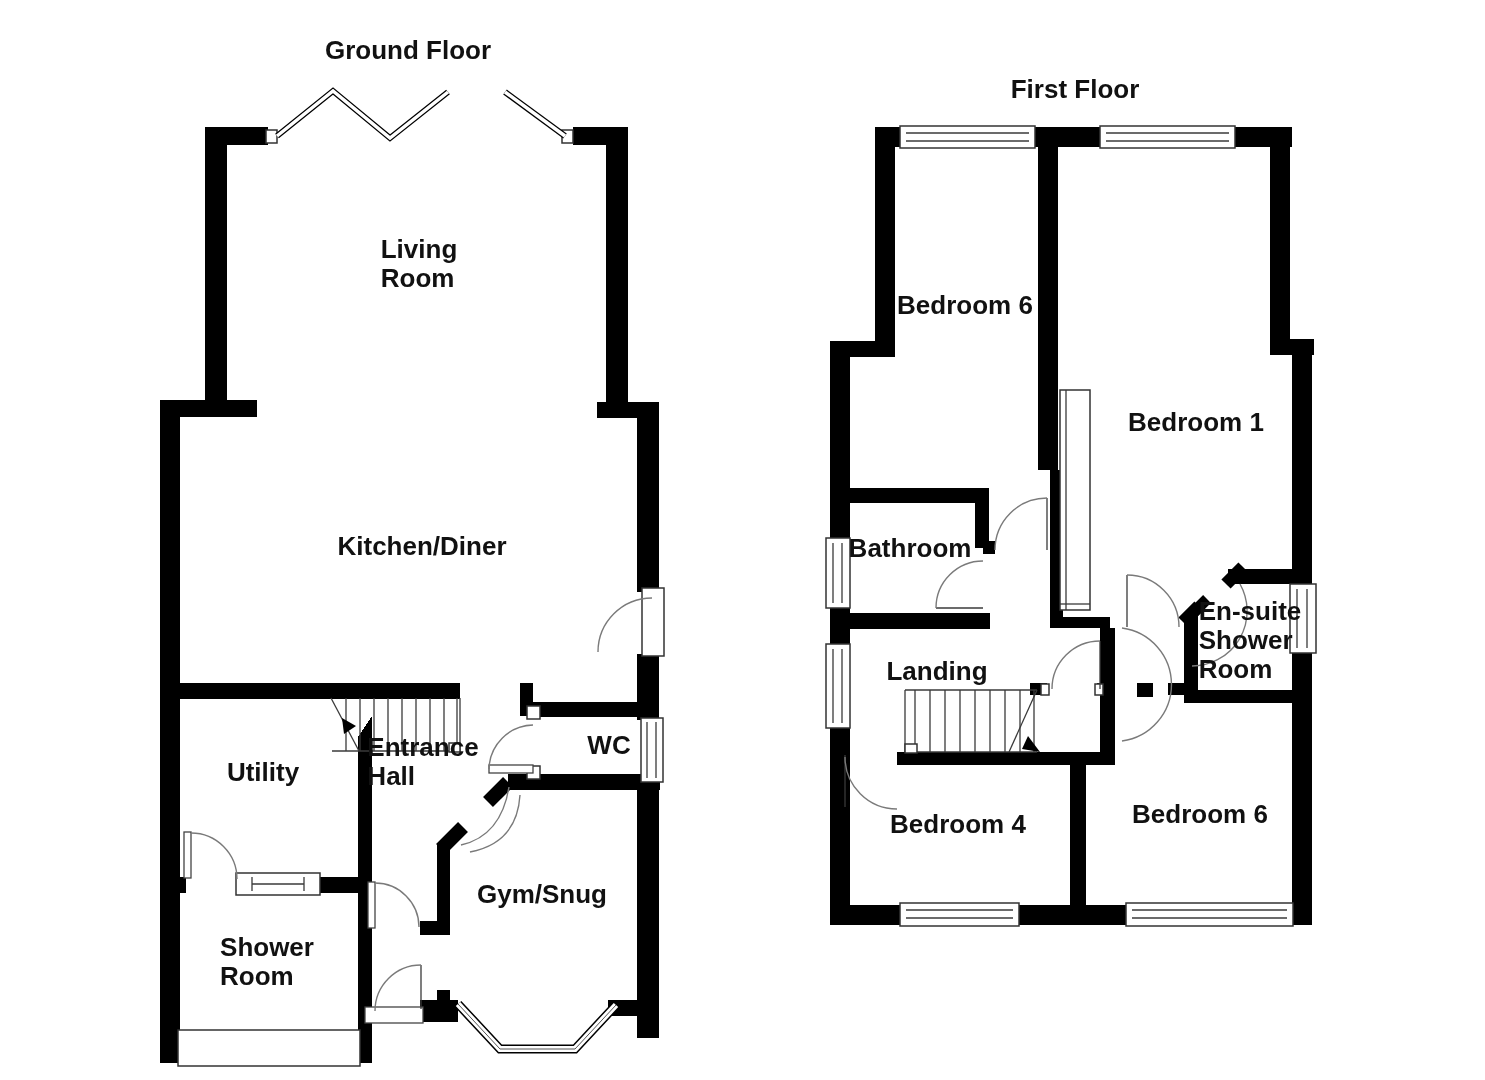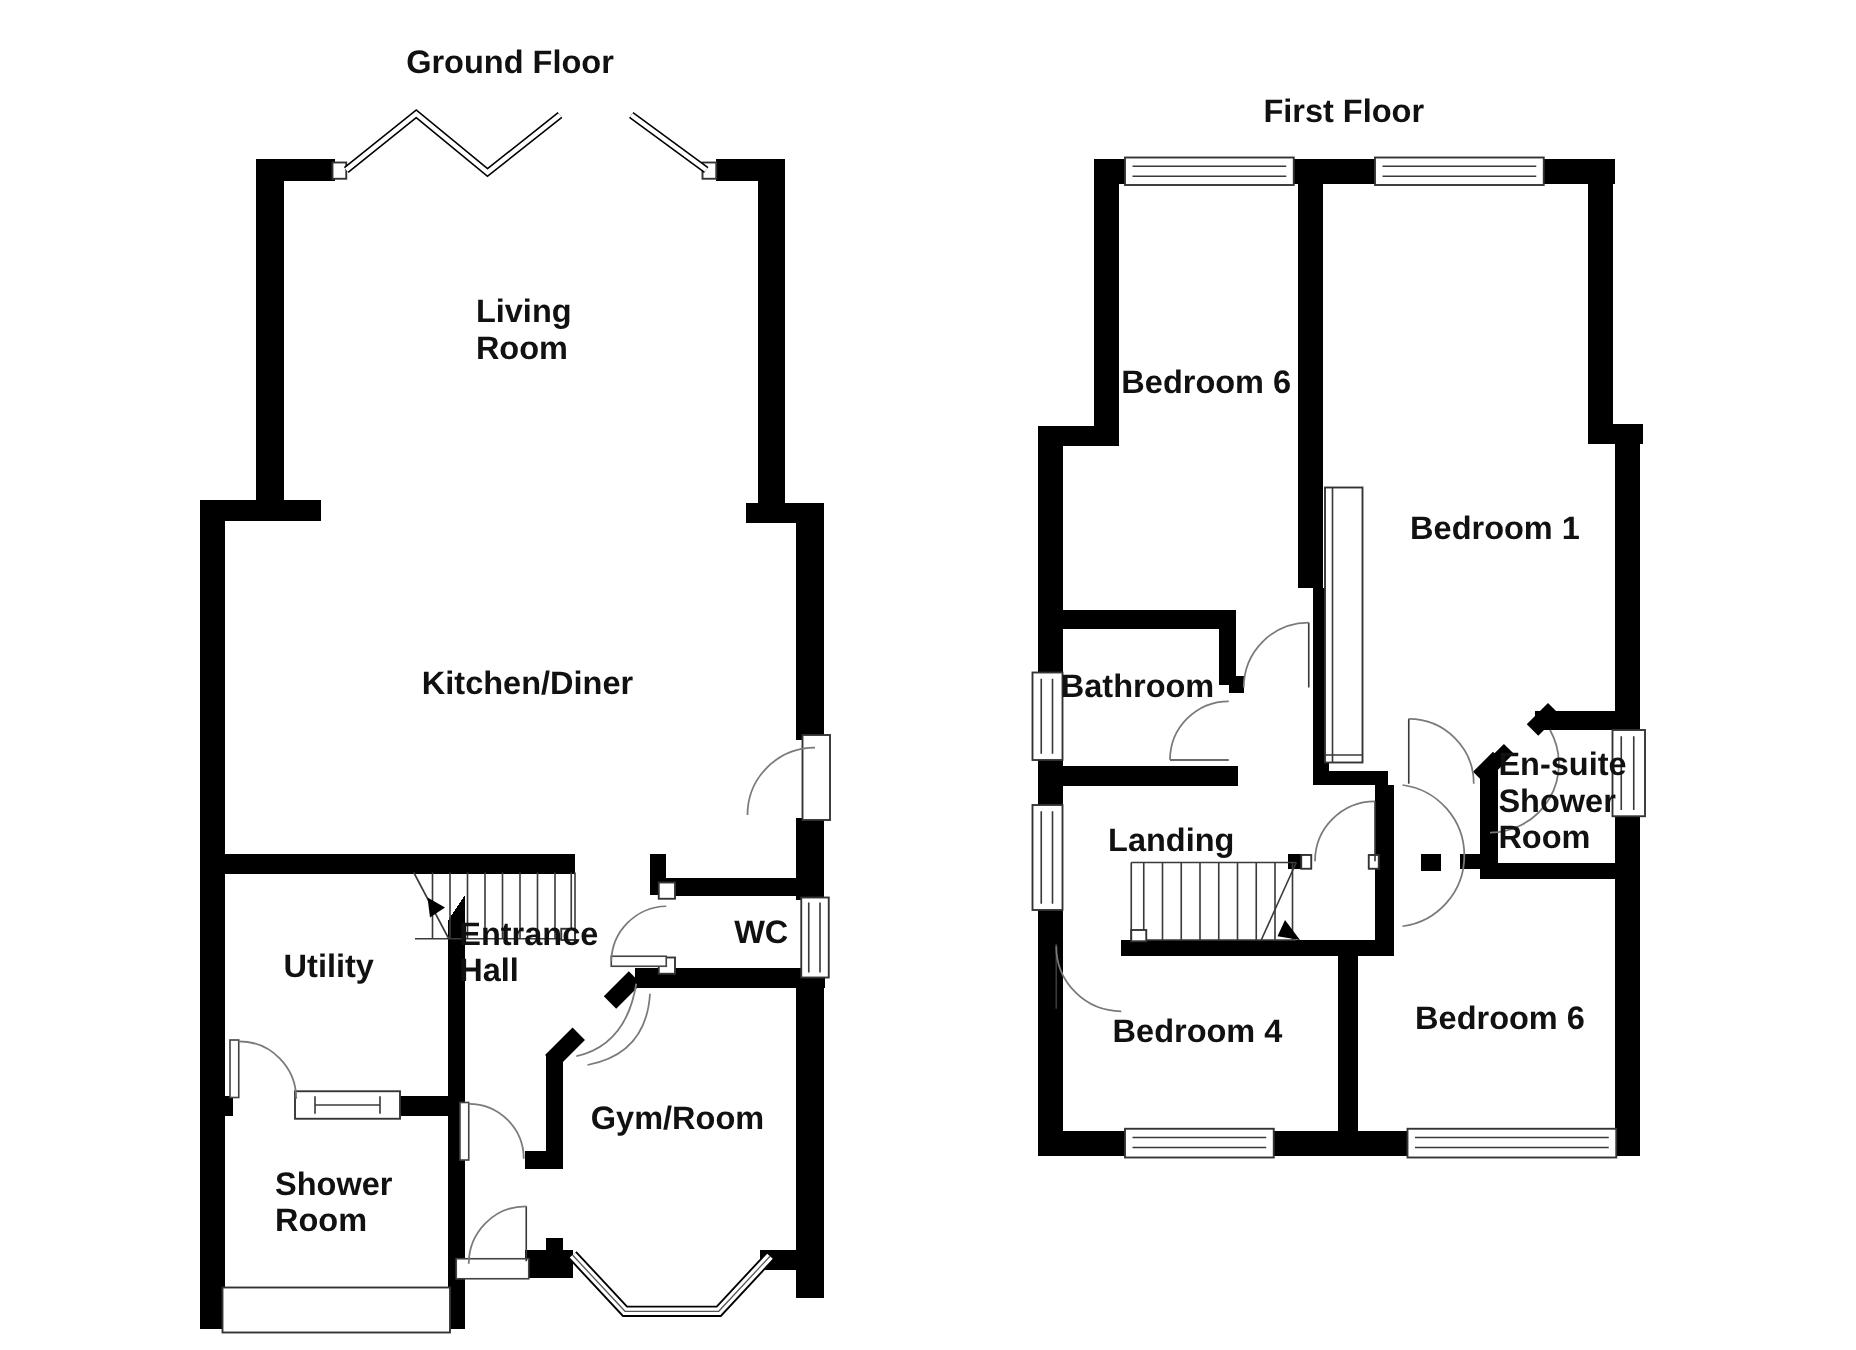--- a/index.html
+++ b/index.html
@@ -271,21 +271,21 @@
 
 <div class="room-label" style="left:422px;top:547px">Kitchen/Diner</div>
 
 <div class="room-label" style="left:263px;top:773px">Utility</div>
 
 <div class="room-label" style="left:423px;top:762px">Entrance
 Hall</div>
 
 <div class="room-label" style="left:609px;top:746px">WC</div>
 
-<div class="room-label" style="left:542px;top:895px">Gym/Room</div>
+<div class="room-label" style="left:542px;top:895px">Gym/Snug</div>
 
 <div class="room-label" style="left:267px;top:962px">Shower
 Room</div>
 
 <div class="plan-title" style="left:1075px;top:89px">First Floor</div>
 
 <div class="room-label" style="left:965px;top:306px">Bedroom 6</div>
 
 <div class="room-label" style="left:1196px;top:423px">Bedroom 1</div>
 

